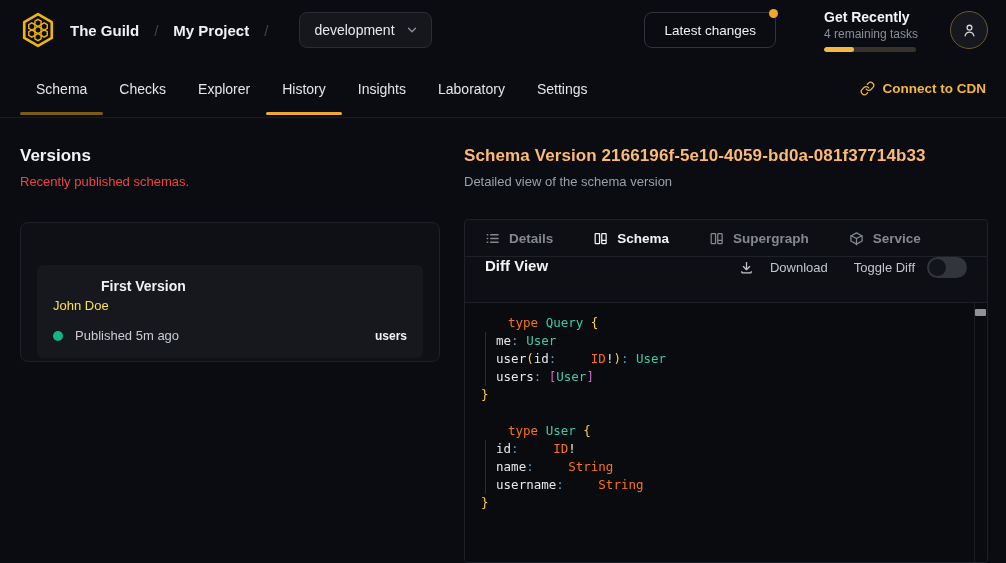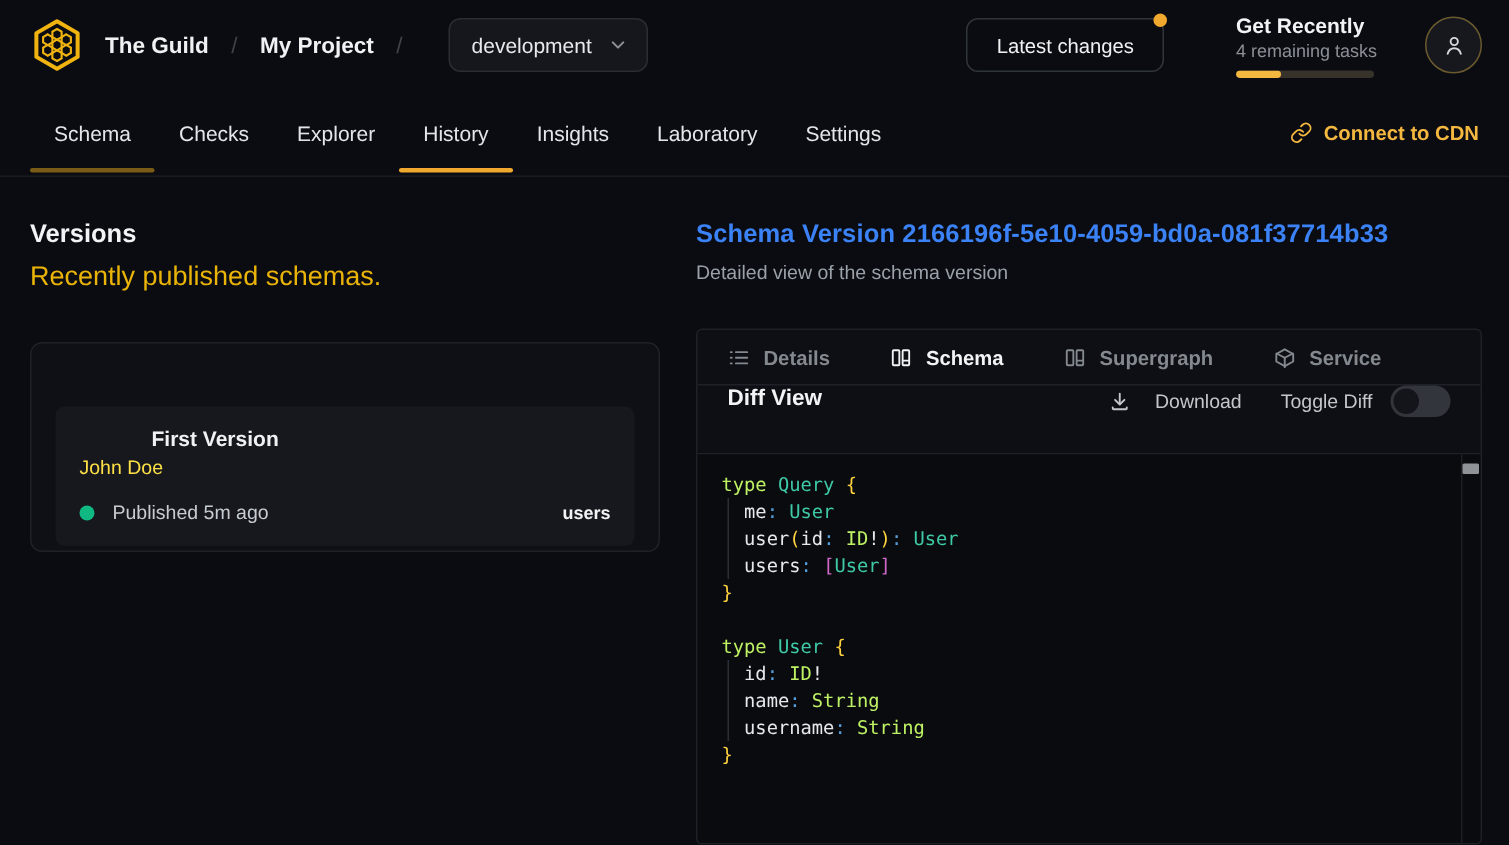--- a/index.html
+++ b/index.html
@@ -53,33 +53,33 @@
     border-radius:2px; background:transparent; }
   .nav-tab.tab-active::after { background:#f0a92e; }
   .nav-tab.tab-visited::after { background:#7a5c17; }
   .cdn-link { margin-left:auto; display:flex; align-items:center; gap:8px;
     color:#f4b740; font-size:13.5px; font-weight:600; cursor:pointer; }
 
   
   .main { display:flex; padding:28px 18px 0 20px; height:445px; }
   .left-col { width:420px; flex:0 0 auto; margin-right:24px; }
   .page-title { font-size:17px; font-weight:700; color:#f2f3f5; }
-  .page-sub { font-size:18px; color:#eab308; margin-top:8px; }
+  .page-sub { font-size:13px; color:#ef4444; margin-top:8px; }
   .versions-card { margin-top:33px; background:#0e1015; border:1px solid #1e2127;
     border-radius:8px; padding:42px 16px 16px 16px; height:140px; }
   .version-item { background:#16181d; border-radius:6px; padding:13px 16px 15px 16px; cursor:pointer; }
   .vi-name { font-size:14px; font-weight:700; color:#f0f1f3;padding-left:48px; }
   .vi-author { font-size:13px; color:#fde047; margin-top:4px; }
   .vi-row { display:flex; align-items:center; margin-top:15px; }
   .vi-dot { width:10px; height:10px; border-radius:50%; background:#10b981; margin-right:12px; }
   .vi-status { font-size:13px; color:#c7ccd2; }
   .vi-service { margin-left:auto; font-size:12px; font-weight:700; color:#f2f3f5; }
 
   .right-col { flex:1; display:flex; flex-direction:column; min-width:0; }
-  .detail-title { font-size:17px; font-weight:700; color:#3b82f6; letter-spacing:.1px; }
+  .detail-title { font-size:17px; font-weight:700; color:#fdba74; letter-spacing:.1px; }
   .detail-sub { font-size:13px; color:#9aa1a9; margin-top:8px; }
   .detail-panel { margin-top:30px; border:1px solid #1e2127; border-radius:4px;
     flex:1; display:flex; flex-direction:column; overflow:hidden; background:#0d0f14; }
   .panel-tabs { height:37px; display:flex; align-items:center; gap:40px; padding:0 20px;
     border-bottom:1px solid #1e2127; }
   .panel-tab { display:flex; align-items:center; gap:9px; font-size:13.5px; color:#83898f;
     cursor:pointer; font-weight:600; }
   .panel-tab.pt-active { color:#f2f3f5; }
   .diff-bar { height:46px; display:flex; align-items:flex-start; padding:0 20px;
     border-bottom:1px solid #1e2127; }
@@ -91,21 +91,21 @@
   .toggle { width:40px; height:21px; border-radius:11px; background:#32353b; position:relative; cursor:pointer; }
   .toggle-knob { position:absolute; left:2px; top:2px; width:17px; height:17px; border-radius:50%;
     background:#13151a; }
 
   
   .code-wrap { flex:1; position:relative; background:#090b0f; overflow:hidden; }
   .code-block { padding:11px 24px 0 16px;
     font-family:"DejaVu Sans Mono", monospace; font-size:12.5px; line-height:18px;
     white-space:pre; color:#d7dade; }
   .code-line { height:18px; }
-  .tok-kw { color:#bef264; }
+  .tok-kw { color:#f97316;margin-left:27px; }
   .tok-ty { color:#3fc9a7; }
   .tok-pn { color:#ffd23f; }
   .tok-fd { color:#e6e8ea; }
   .tok-cl { color:#569cd6; }
   .tok-br { color:#cf68c9; }
   .tok-pl { color:#e6e8ea; }
   .indent-guide { position:absolute; width:1px; background:#2a2e35; left:20px; }
   .guide-1 { top:29px; height:54px; }
   .guide-2 { top:137px; height:54px; }
   .code-scroll-track { position:absolute; top:0; right:0; width:13px; height:100%;

